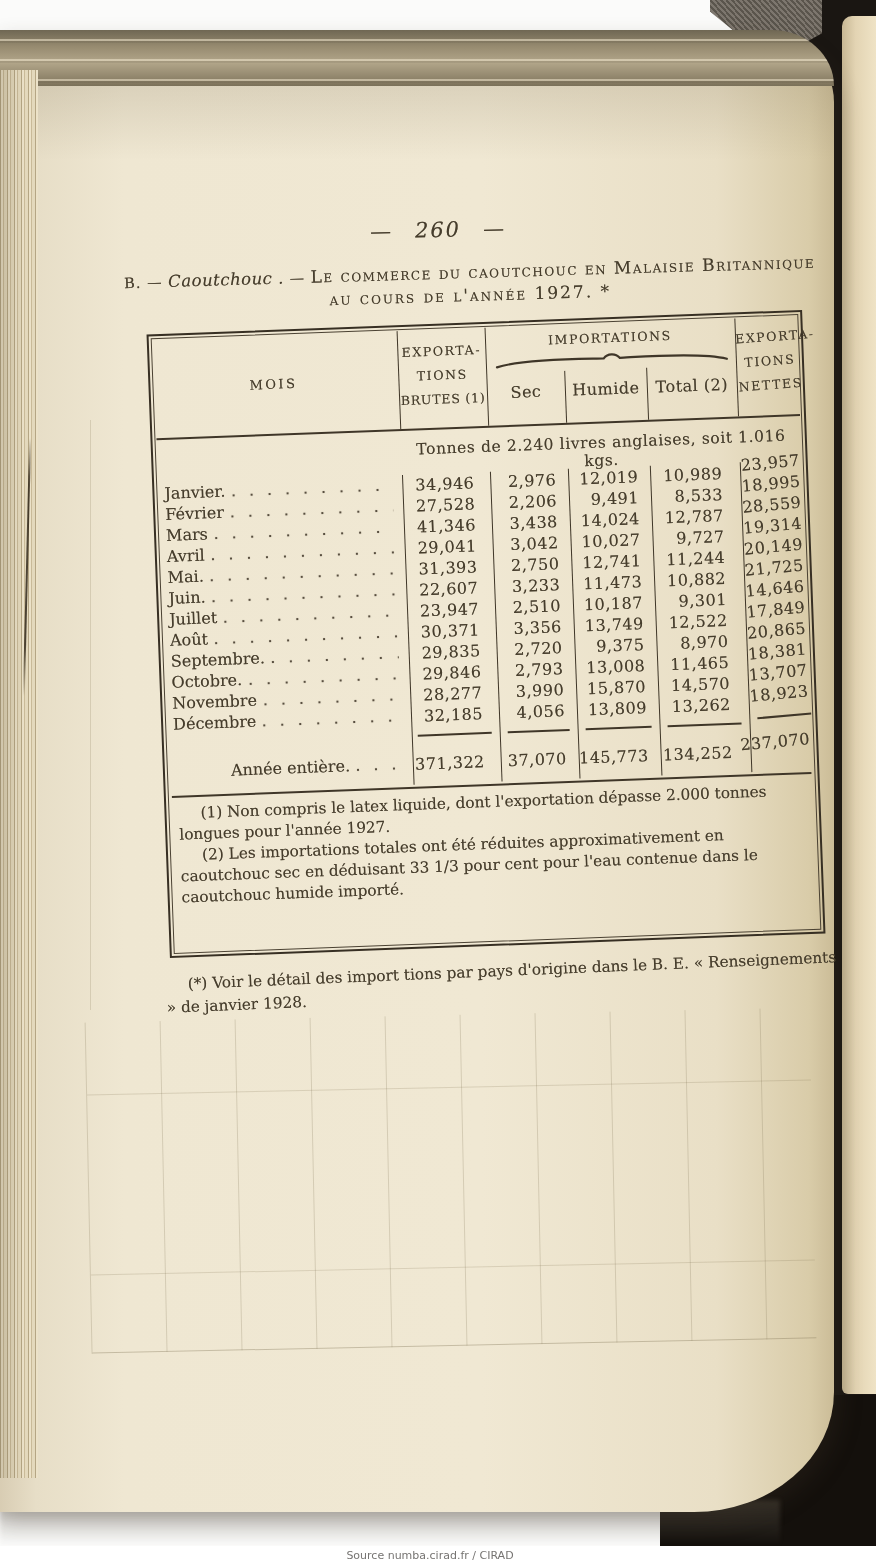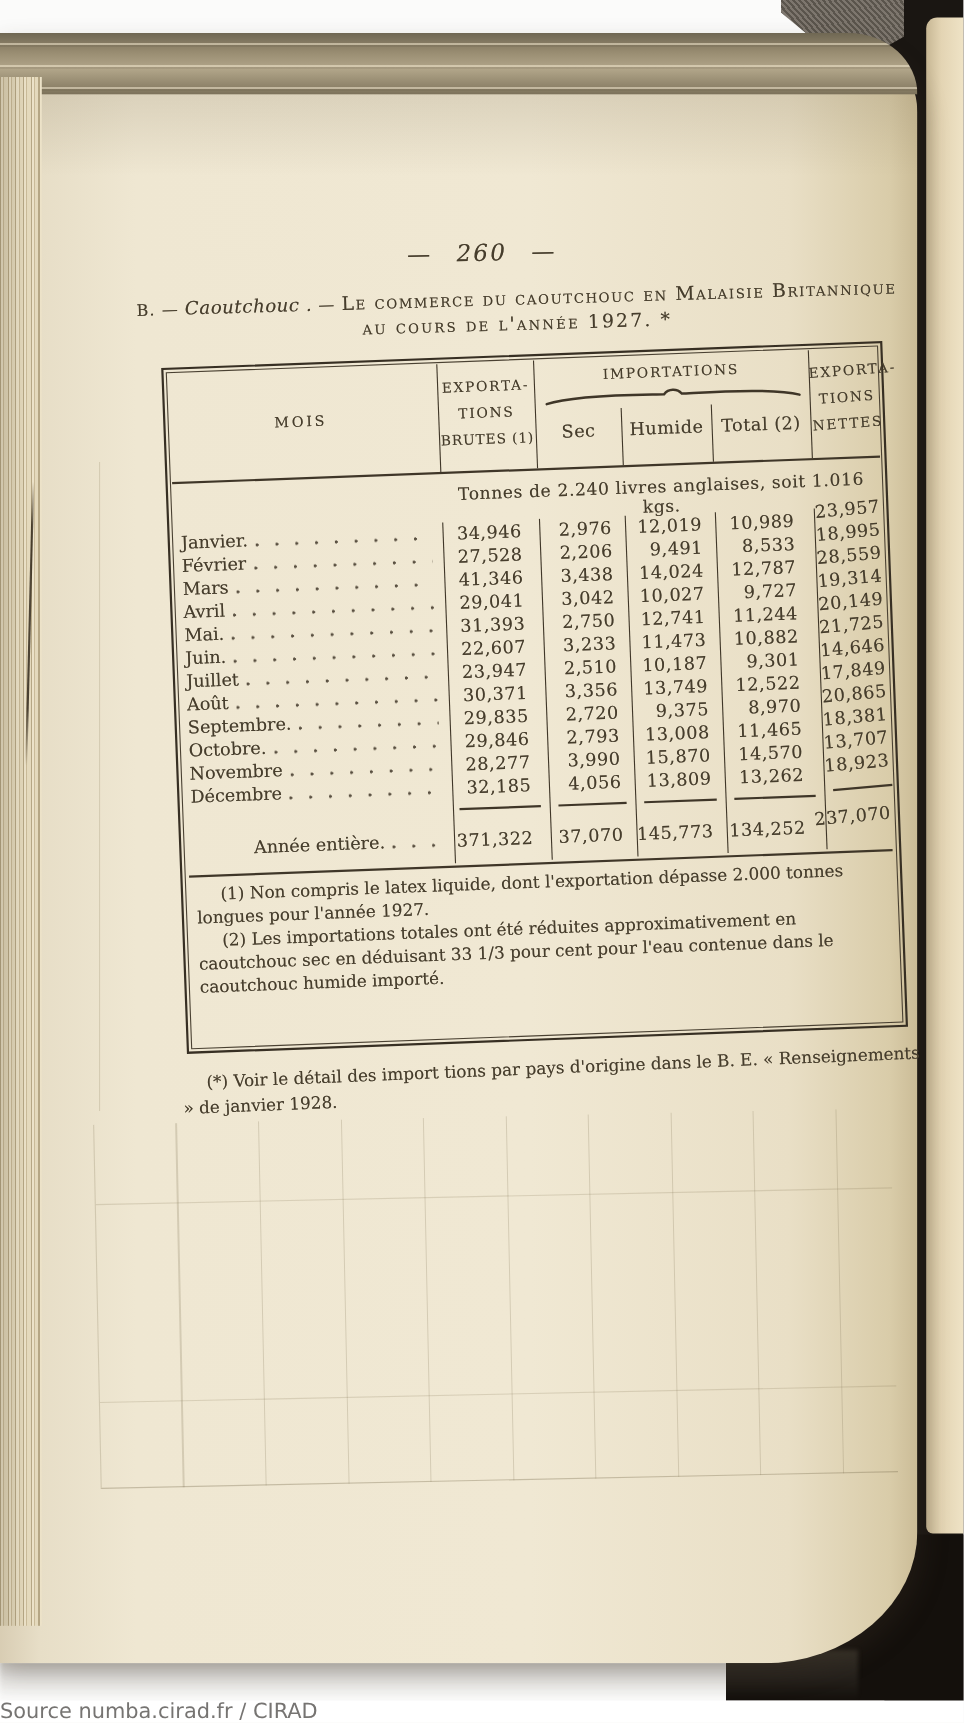--- a/index.html
+++ b/index.html
@@ -42,22 +42,22 @@
     background:linear-gradient(180deg, rgba(35,26,14,0), rgba(35,26,14,.75) 15%, rgba(35,26,14,.8) 80%, rgba(35,26,14,0));
     transform:rotate(1.4deg);}
   .ghost-line-left{position:absolute;left:90px;top:420px;width:1px;height:590px;z-index:4;background:rgba(130,118,88,.22);}
   .ghost-table{position:absolute;left:88px;top:1015px;width:724px;height:330px;z-index:4;
     transform:rotate(-1.2deg);
     background:repeating-linear-gradient(90deg, rgba(130,118,88,0) 0 74px, rgba(130,118,88,.25) 74px 75px);
     border-bottom:1px solid rgba(130,118,88,.38);
     border-left:1px solid rgba(130,118,88,.25);}
   .ghost-hline{position:absolute;left:0;width:100%;height:1px;background:rgba(130,118,88,.22);}
   .source-bar{position:absolute;left:0;top:1546px;width:876px;height:20px;background:#ffffff;z-index:6;
-    font-family:"DejaVu Sans", sans-serif;font-size:19px;color:#767472;
-    text-align:left;padding-right:16px;box-sizing:border-box;line-height:20px;}
+    font-family:"DejaVu Sans", sans-serif;font-size:11px;color:#767472;
+    text-align:center;padding-right:16px;box-sizing:border-box;line-height:20px;}
 
   
   .content{position:absolute;inset:0;z-index:5;}
   .ink{color:#463d2c;text-shadow:0 0 .5px rgba(70,60,45,.55);}
   .page-number{position:absolute;left:0;top:218px;width:876px;text-align:center;
     font-size:21px;letter-spacing:2px;transform:rotate(-1.4deg);}
   .page-number .num{margin:0 22px;font-style:italic;}
   .heading{position:absolute;left:120px;top:262px;width:700px;text-align:center;transform:rotate(-1.7deg);}
   .heading .l1{font-size:14.5px;letter-spacing:1px;}
   .heading .subject{font-style:italic;font-variant:normal;font-size:16.5px;letter-spacing:.5px;}

